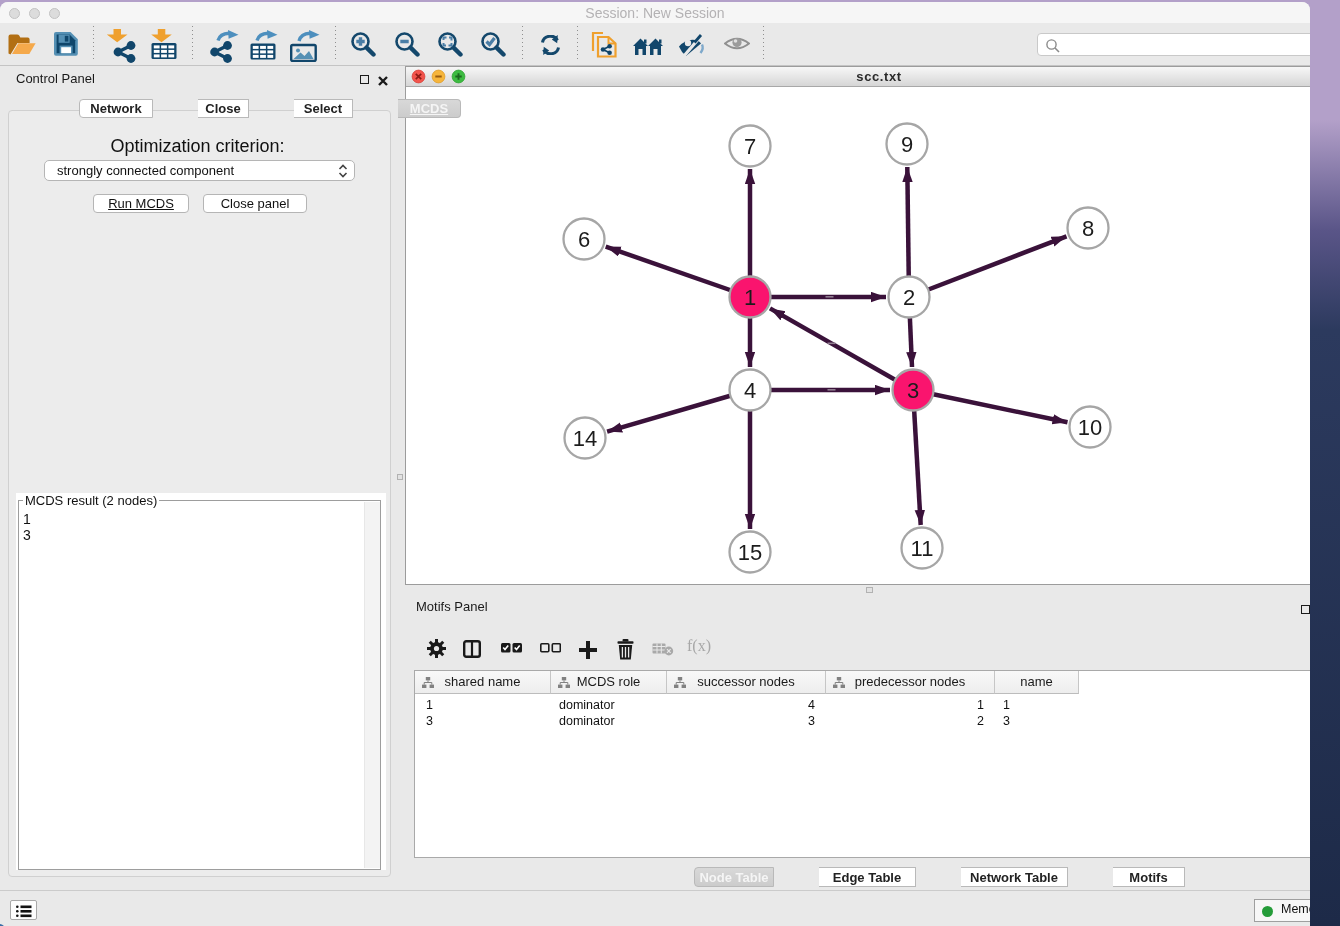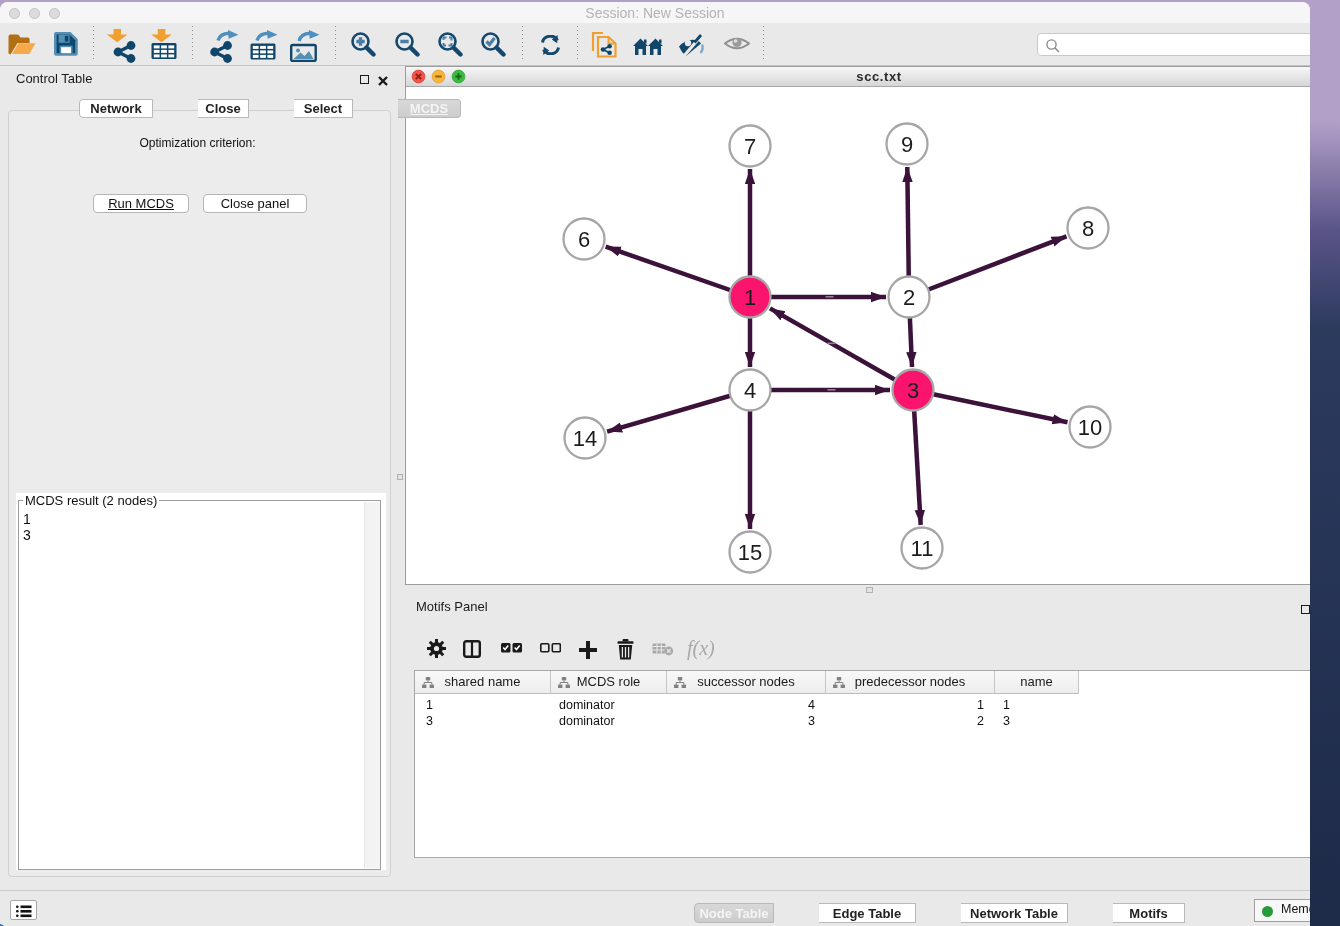--- a/index.html
+++ b/index.html
@@ -17,21 +17,21 @@
 
 #search { position:absolute; left:1037px; top:31px; width:291px; height:23px; background:#fff; border:1px solid #c9c9c9; border-radius:4px; }
 
 #cp-title { position:absolute; left:16px; top:69px; font-size:13px; color:#1a1a1a; }
 .tabrow { position:absolute; display:flex; z-index:5;gap:45px; }
 .tab { height:19px; background:#fff; border:1px solid #b9b9b9; border-left:none; font-size:13px; font-weight:bold; color:#222; display:flex; align-items:center; justify-content:center; }
 .tab.first { border-left:1px solid #b9b9b9; border-radius:4px 0 0 4px; }
 .tab.last { border-radius:0 4px 4px 0;text-decoration:underline; }
 .tab.sel { background:linear-gradient(#d8d8d8,#cccccc); color:#f5f5f5; }
 #cp-body { position:absolute; left:8px; top:108px; width:383px; height:767px; background:#ececec; border:1px solid #d0d0d0; border-radius:4px; }
-#opt-label { position:absolute; left:0; top:134px; width:395px; text-align:center; font-size:12px; color:#111; }
+#opt-label { position:absolute; left:0; top:134px; width:395px; text-align:center; font-size:18px; color:#111; }
 #dropdown { position:absolute; left:44px; top:158px; width:311px; height:21px; background:#fff; border:1px solid #b5b5b5; border-radius:5px; font-size:13px; color:#111; line-height:19px; padding-left:12px; }
 .btn { position:absolute; height:19px; background:#fff; border:1px solid #b5b5b5; border-radius:4px; font-size:13px; color:#111; text-align:center; }
 #fs-white { position:absolute; left:16px; top:491px; width:370px; height:377px; background:#fff; }
 #fs-border { position:absolute; left:18px; top:498px; width:363px; height:370px; border:1px solid #9d9d9d; }
 #fs-track { position:absolute; left:364px; top:500px; width:16px; height:366px; background:#f3f3f3; border-left:1px solid #e7e7e7; }
 #fieldset-label { position:absolute; left:23px; top:491px; background:#fff; padding:0 2px; font-size:13px; color:#111; }
 .fs-txt { position:absolute; left:23px; font-size:14px; color:#111; }
 
 #netwin { position:absolute; left:405px; top:64px; width:932px; height:519px; border:1px solid #9c9c9c; background:#fff; }
 #nw-titlebar { position:absolute; left:0; top:0; width:100%; height:20px; background:linear-gradient(#f7f7f7,#d6d6d6); border-bottom:1px solid #a8a8a8; }
@@ -184,29 +184,32 @@
       <circle cx="11.5" cy="5" r="1.8" fill="#e0e0e0"></circle>
     </svg>
   </div>
   <div id="search">
     <svg style="position:absolute;left:7px;top:4px" width="16" height="16" viewBox="0 0 16 16">
       <circle cx="6.5" cy="6.5" r="4.6" fill="none" stroke="#8a8a8a" stroke-width="1.4"></circle>
       <line x1="10" y1="10" x2="14" y2="14" stroke="#8a8a8a" stroke-width="1.6"></line>
     </svg>
   </div>
 
-  <div id="cp-title">Control Table</div>
+  <div id="cp-title">Control Panel</div>
   <div class="tabrow" style="left:79px; top:97px;">
     <div class="tab first" style="width:74px;">Network</div>
     <div class="tab" style="width:51px;">Close</div>
     <div class="tab" style="width:59px;">Select</div>
     <div class="tab last sel" style="width:63px;">MCDS</div>
   </div>
   <div id="cp-body"></div>
   <div id="opt-label">Optimization criterion:</div>
+  <div id="dropdown">strongly connected component<svg style="position:absolute;right:6px;top:3px" width="10" height="14" viewBox="0 0 10 14">
+        <path d="M1.5,5 L5,1.5 L8.5,5 M1.5,9 L5,12.5 L8.5,9" fill="none" stroke="#444" stroke-width="1.6"></path>
+      </svg></div>
   <div class="btn" style="left:93px; top:192px; width:96px; line-height:17px;text-decoration:underline;">Run MCDS</div>
   <div class="btn" style="left:203px; top:192px; width:104px; line-height:17px;">Close panel</div>
   <div id="fs-white"></div>
   <div id="fs-border"></div>
   <div id="fs-track"></div>
   <div id="fieldset-label">MCDS result (2 nodes)</div>
   <div class="fs-txt" style="top:509px;">1</div>
   <div class="fs-txt" style="top:525px;">3</div>
 
   <div id="netwin">
@@ -336,21 +339,21 @@
     <rect x="0.5" y="2.2" width="16" height="2.6" rx="0.8" fill="#1a1a1a"></rect>
     <path d="M1.8,6 L3.2,20.5 H13.8 L15.2,6 Z" fill="#1a1a1a"></path>
     <path d="M5.4,8 V18.5 M8.5,8 V18.5 M11.6,8 V18.5" stroke="#e9e9e9" stroke-width="1.3"></path>
   </svg>
   <svg style="position:absolute;left:652px;top:641px" width="22" height="13" viewBox="0 0 22 13">
     <rect x="0.5" y="0.5" width="13" height="10" rx="1" fill="#a9a9a9"></rect>
     <path d="M0.5,3.5 H13.5 M0.5,7 H13.5 M5,0.5 V10.5 M9.3,0.5 V10.5" stroke="#e9e9e9" stroke-width="1"></path>
     <circle cx="16.8" cy="8" r="4.4" fill="#a9a9a9"></circle>
     <path d="M15,6.2 L18.6,9.8 M18.6,6.2 L15,9.8" stroke="#e9e9e9" stroke-width="1.2"></path>
   </svg>
-  <div style="position:absolute;left:687px;top:635px;font-family:'Liberation Serif',serif;font-style:italic;font-size:20px;color:#a8a8a8;">f(x)</div>
+  <div style="position:absolute;left:687px;top:635px;font-family:'Liberation Serif',serif;font-size:16px;color:#a8a8a8;">f(x)</div>
 
   <div id="tablebox">
     <div class="th" style="left:0;width:136px;"><svg class="hicon" viewBox="0 0 12 11">
           <g fill="#818181">
             <rect x="3.8" y="0" width="4.4" height="3.4"></rect>
             <rect x="0" y="7.6" width="4.4" height="3.4"></rect>
             <rect x="7.6" y="7.6" width="4.4" height="3.4"></rect>
             <path d="M6,3.4 V5.5 M2.2,7.6 V5.5 H9.8 V7.6" stroke="#818181" fill="none"></path>
           </g>
         </svg>shared name</div>
@@ -383,21 +386,21 @@
     <div class="td" style="left:11px;top:43px;">3</div>
     <div class="td" style="left:144px;top:27px;">dominator</div>
     <div class="td" style="left:144px;top:43px;">dominator</div>
     <div class="td" style="left:252px;top:27px;width:148px;text-align:right;">4</div>
     <div class="td" style="left:252px;top:43px;width:148px;text-align:right;">3</div>
     <div class="td" style="left:411px;top:27px;width:158px;text-align:right;">1</div>
     <div class="td" style="left:411px;top:43px;width:158px;text-align:right;">2</div>
     <div class="td" style="left:588px;top:27px;">1</div>
     <div class="td" style="left:588px;top:43px;">3</div>
   </div>
-  <div class="tabrow" style="left:694px; top:865px;margin-top:36px;">
+  <div class="tabrow" style="left:694px; top:865px;">
     <div class="btab first sel" style="width:80px;border-left:1px solid #b9b9b9;border-radius:4px 0 0 4px;background:linear-gradient(#d8d8d8,#cccccc);color:#f5f5f5;">Node Table</div>
     <div class="btab" style="width:97px;">Edge Table</div>
     <div class="btab" style="width:107px;">Network Table</div>
     <div class="btab last" style="width:72px;">Motifs</div>
   </div>
 
   <div id="statusbar">
     <div style="position:absolute;left:10px;top:9px;width:27px;height:20px;background:#fdfdfd;border:1px solid #a8a8a8;border-radius:2px;">
       <svg style="position:absolute;left:5px;top:3.5px" width="16" height="13" viewBox="0 0 16 13">
         <g fill="#111">

